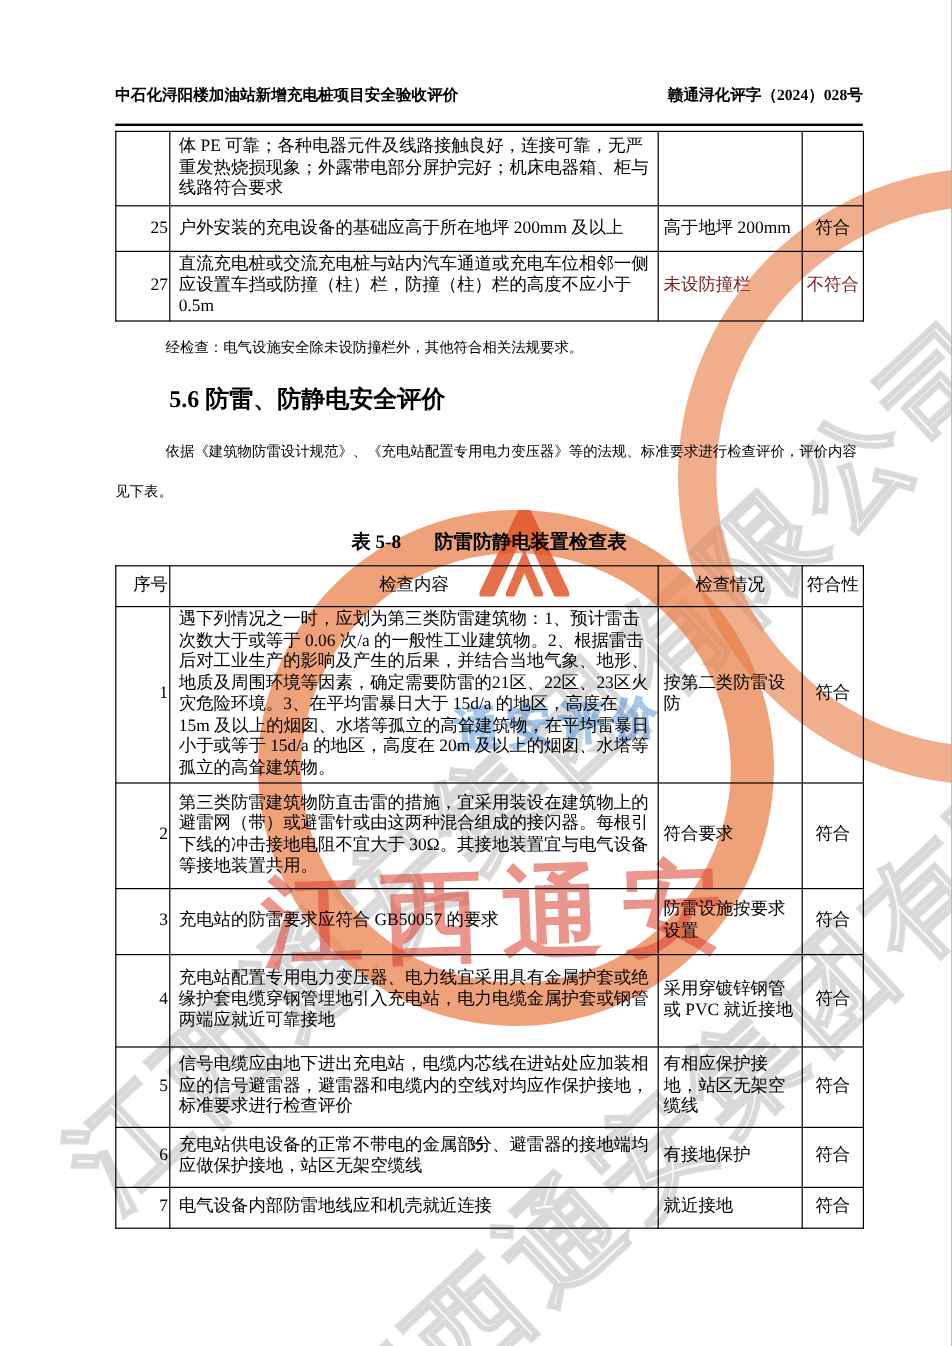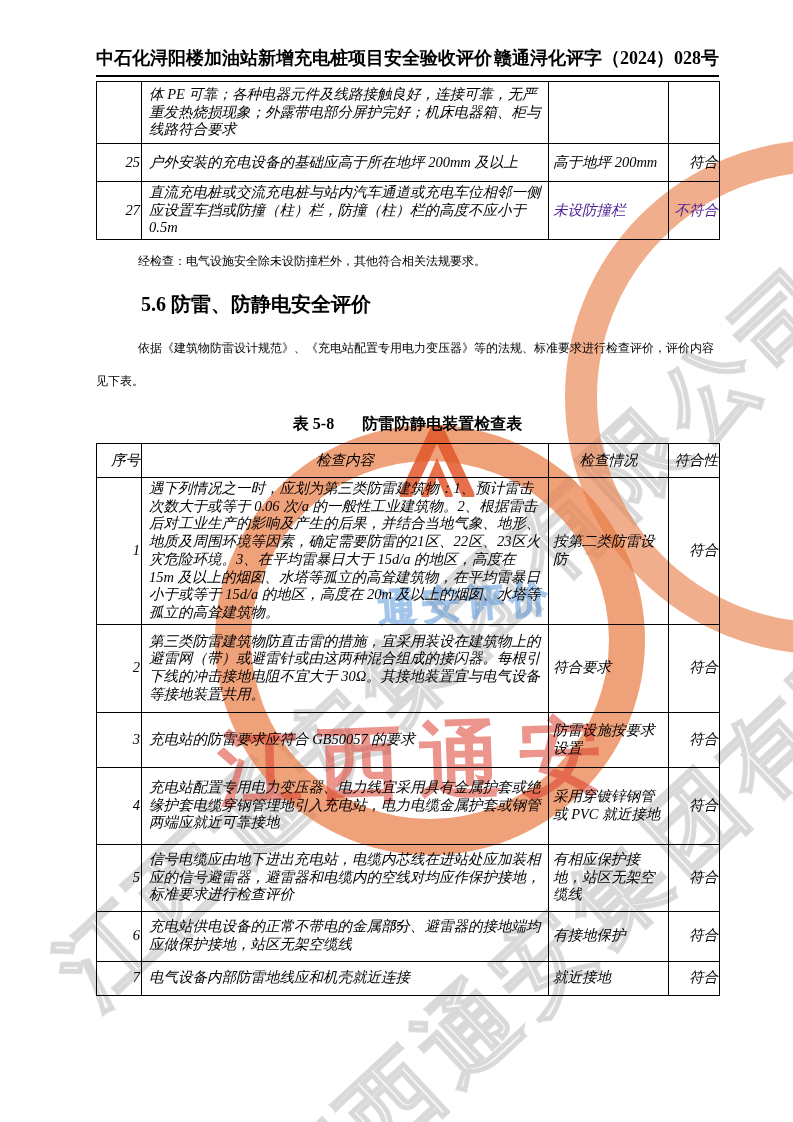--- a/index.html
+++ b/index.html
@@ -26,32 +26,32 @@
     font-family:"Liberation Sans","DejaVu Sans",sans-serif;
   }
   .wm-blue{
     position:absolute;left:378px;top:578px;font-size:38px;font-weight:bold;letter-spacing:6px;
     color:rgba(80,150,215,0.10);-webkit-text-stroke:1.5px rgba(70,140,210,0.45);
     transform:rotate(-4deg);white-space:nowrap;
   }
   .wm-a-logo{position:absolute;left:398px;top:425px;opacity:0.85;}
   
   .doc-header{
-    margin:46px 74px 0 96px;display:flex;justify-content:space-between;align-items:flex-end;
-    border-bottom:2px solid #000;padding-bottom:5px;font-size:18px;font-weight:bold;
+    margin:70px 74px 0 96px;display:flex;justify-content:space-between;align-items:flex-end;
+    border-bottom:2px solid #000;padding-bottom:15px;font-size:13px;font-weight:bold;
   }
   
-  table{border-collapse:collapse;table-layout:fixed;width:623px;margin-left:96px;background:transparent;font-style:italic;}
+  table{border-collapse:collapse;table-layout:fixed;width:623px;margin-left:96px;background:transparent;}
   td,th{border:1px solid #000;font-size:14.5px;font-weight:normal;line-height:1.22;vertical-align:middle;overflow:hidden;}
   .col-no{width:45px;}.col-content{width:407px;}.col-status{width:120px;}.col-conf{width:51px;}
   .c-no{text-align:right;}
   .c-content{text-align:left;padding:2px 7px;}
   .c-status{padding:2px 4px;}
-  .c-conf{text-align:right;}
-  .red{color:#4c1d95;}
+  .c-conf{text-align:center;}
+  .red{color:#7f1d1d;}
   
   .para{margin:10px 74px 0 96px;font-size:12px;line-height:23px;text-indent:42px;}
   .para.wide{line-height:33px;margin-top:14px;}
   .sec-heading{margin:18px 74px 0 141px;font-size:20px;font-weight:bold;}
   .tbl-title{margin:16px 74px 8px 96px;width:623px;text-align:center;font-size:16px;font-weight:bold;}
   .tbl-title .gap{display:inline-block;width:28px;}
   .footer{position:absolute;left:0;right:0;bottom:62px;text-align:center;font-size:13px;}
 </style>
 </head>
 <body>

